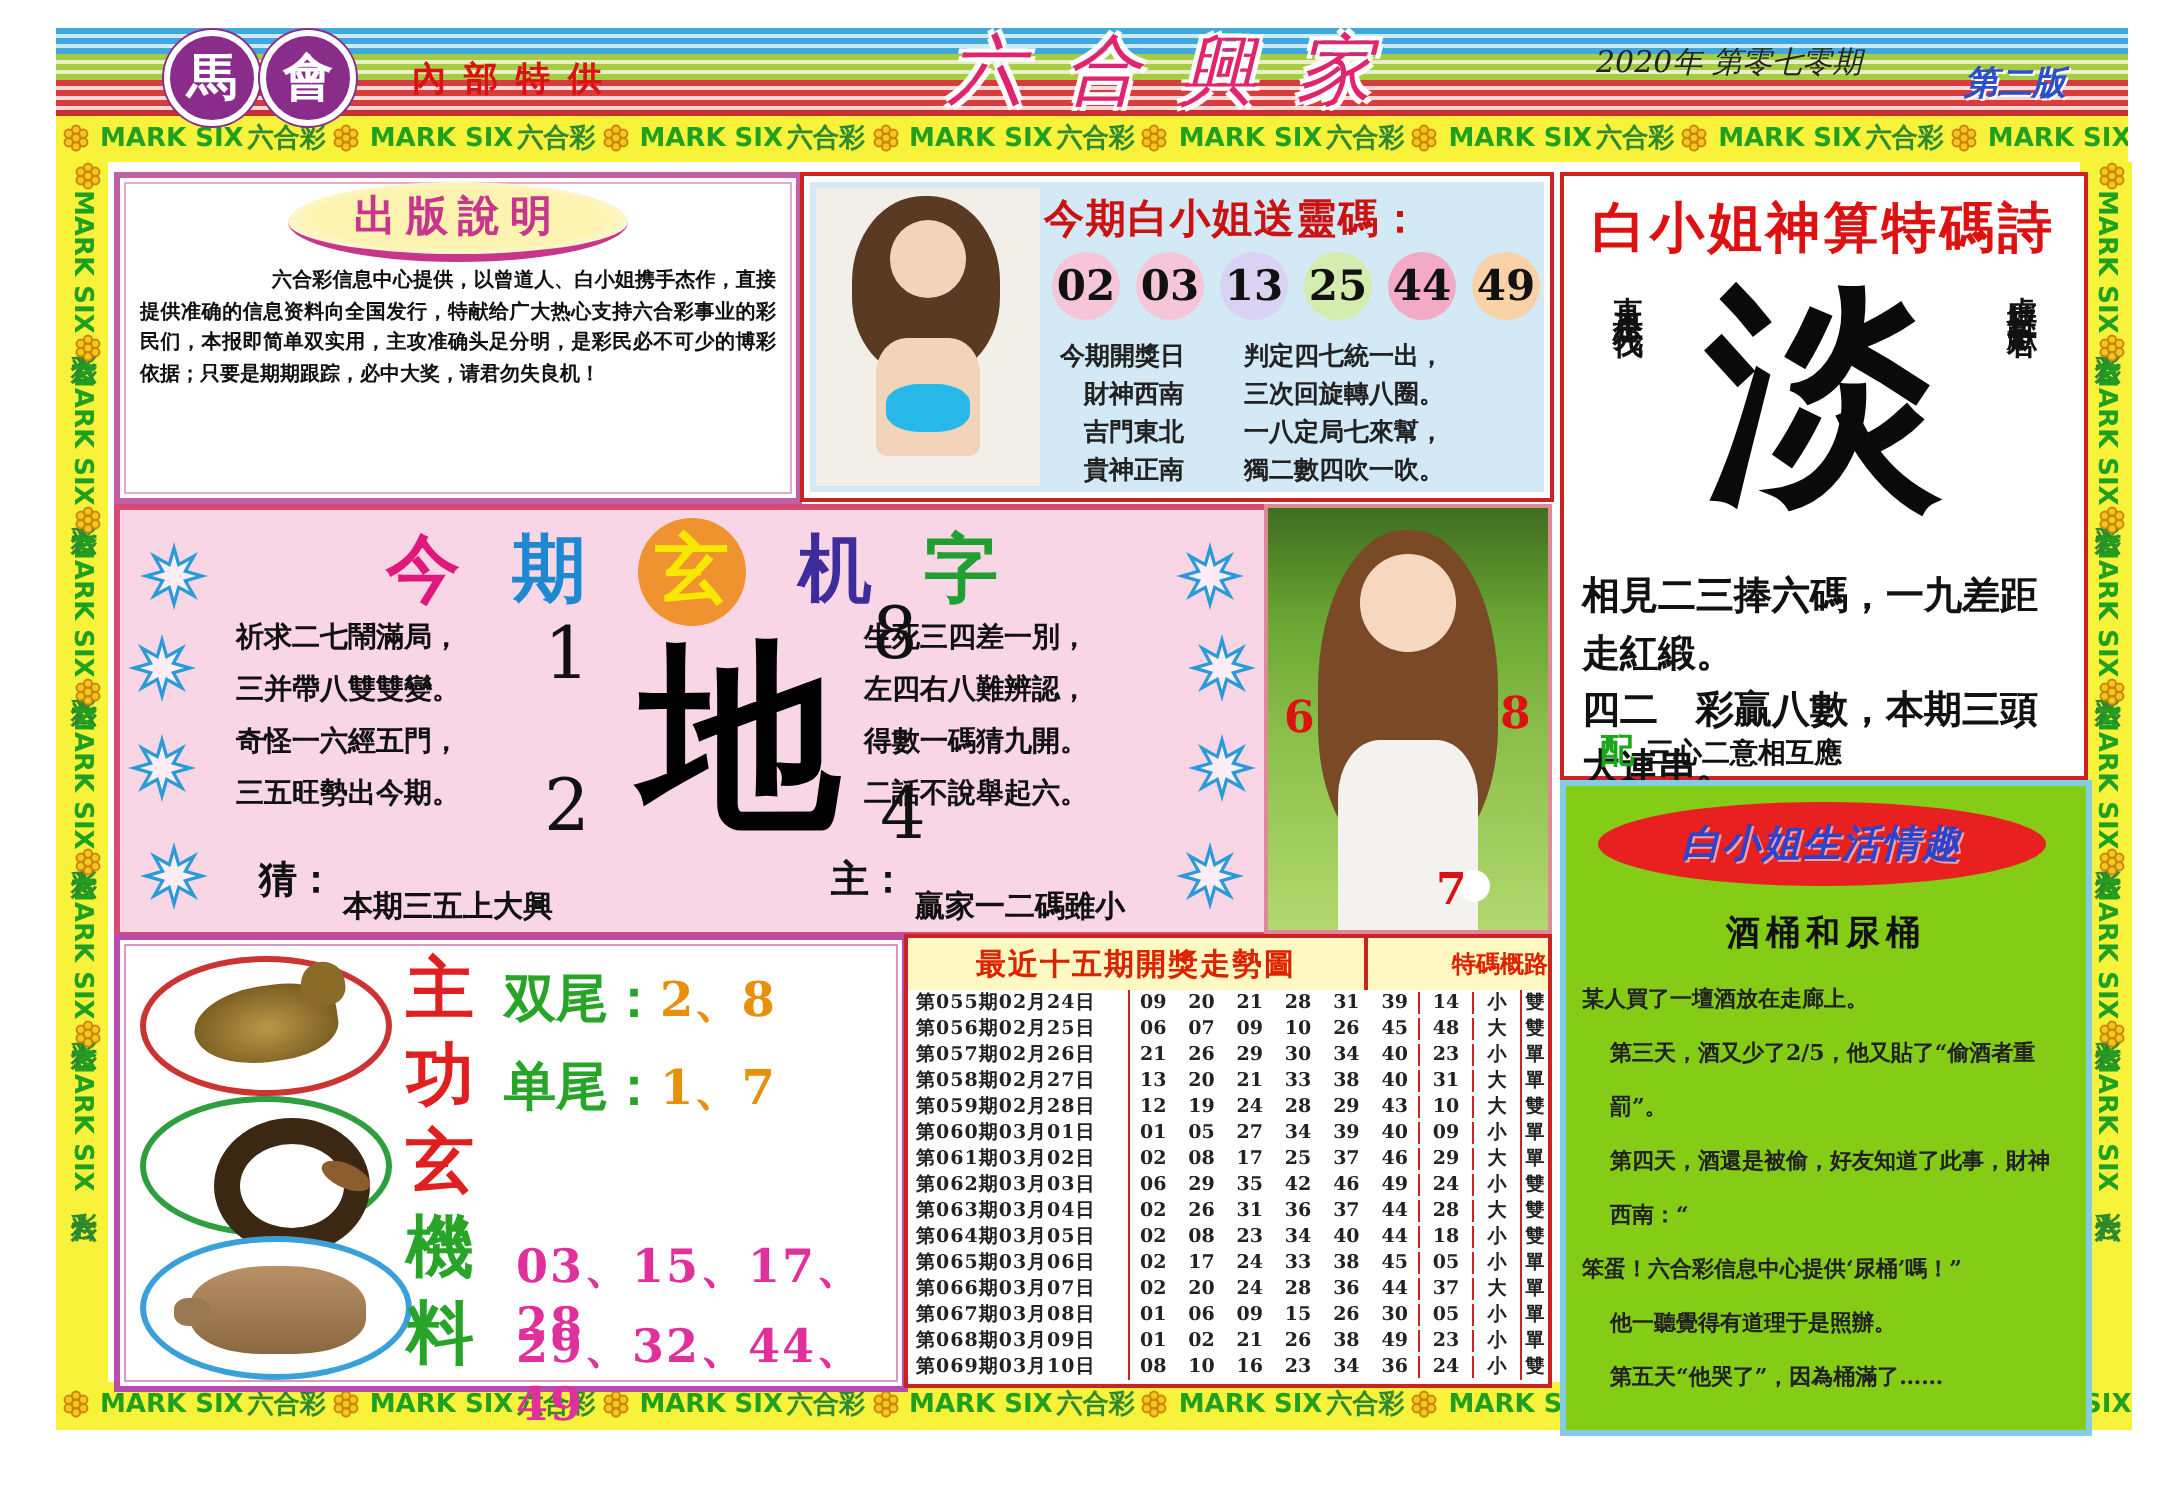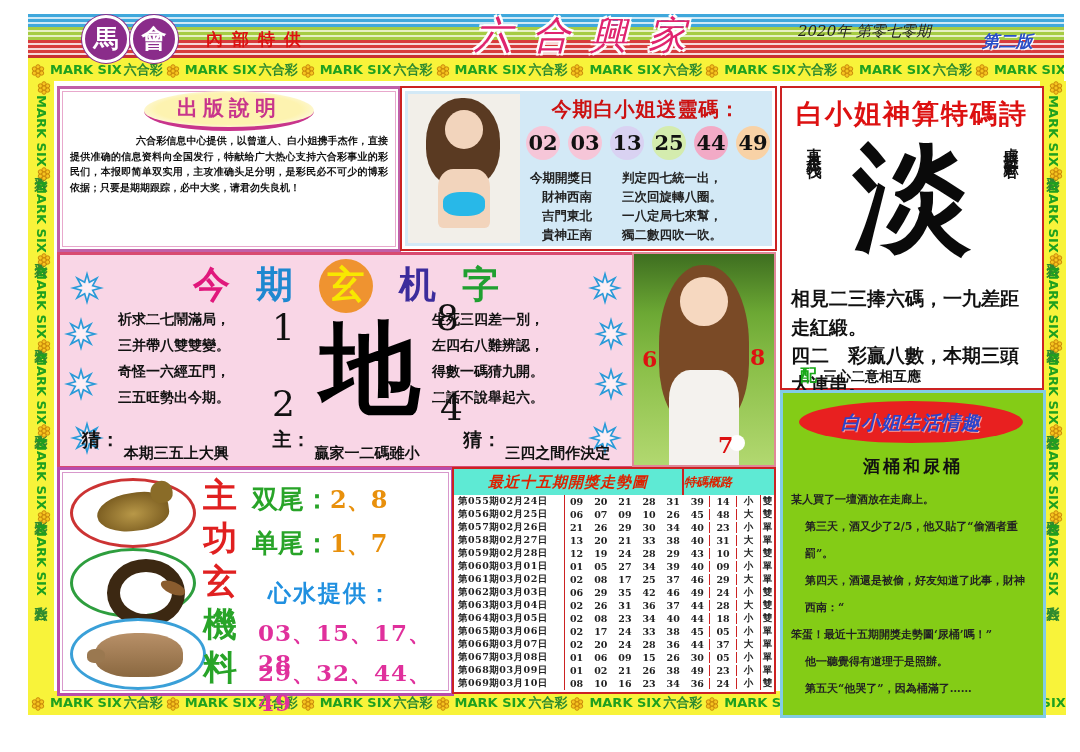--- a/index.html
+++ b/index.html
@@ -52,21 +52,21 @@
     color:#111;line-height:1.55;text-align:justify;text-indent:6.6em;font-family:"DejaVu Serif",serif;}
 
   
   .lingma{left:400px;top:86px;width:373px;height:161px;background:#d3e9f6;border:2px solid #cc2222;
     box-shadow:inset 0 0 0 3px #fff;}
   .photo1{position:absolute;left:6px;top:6px;width:112px;height:149px;background:#f2efe9;overflow:hidden;}
   .p1-hair{position:absolute;left:16%;top:3%;width:66%;height:60%;background:#5a3a22;border-radius:48% 48% 44% 44%;}
   .p1-face{position:absolute;left:33%;top:11%;width:34%;height:26%;background:#f2d4bc;border-radius:50%;}
   .p1-body{position:absolute;left:27%;top:50%;width:46%;height:40%;background:#f2d4bc;border-radius:30% 30% 10% 10%;}
   .p1-bikini{position:absolute;left:31%;top:66%;width:38%;height:16%;background:#28b8e8;border-radius:40%;}
-  .lm-title{position:absolute;left:120px;top:8px;width:248px;text-align:center;color:#cc1111;
+  .lm-title{position:absolute;left:120px;top:8px;width:248px;color:#cc1111;
     font-weight:bold;font-size:20px;letter-spacing:1px;font-family:Liberation Mono, monospace;}
   .lm-balls{position:absolute;left:124px;top:38px;width:244px;display:flex;justify-content:space-between;}
   .ball{width:34px;height:34px;border-radius:50%;text-align:center;line-height:34px;
     font-size:21px;font-weight:bold;color:#111;font-family:"DejaVu Serif",serif;}
   .lm-cols{position:absolute;left:128px;top:80px;width:240px;display:flex;
     font-family:"DejaVu Serif",serif;font-weight:bold;font-size:12.5px;color:#222;}
   .lm-col-l{width:92px;line-height:1.52;}
   .lm-col-l div:nth-child(n+2){padding-left:12px;}
   .lm-col-r{width:148px;line-height:1.52;}
 
@@ -130,24 +130,24 @@
   .pig::before{content:"";position:absolute;left:-8px;top:16px;width:18px;height:14px;background:#9a7850;border-radius:40%;}
   .zhu-vtitle{position:absolute;left:138px;top:4px;width:44px;text-align:center;
     font-size:34px;font-weight:bold;line-height:43px;}
   .zhu-row{position:absolute;font-weight:bold;}
   .zl{color:#28a428;font-size:26px;} .zn{color:#e8900c;font-size:24px;font-family:"DejaVu Serif",serif;}
   .xinshui-label{color:#2090e0;font-size:23px;letter-spacing:2px;}
   .xinshui-num{color:#e0309c;font-size:23px;font-family:"DejaVu Serif",serif;letter-spacing:1px;}
 
   
   .ttable{left:452px;top:467px;width:320px;height:223px;border:2px solid #cc2222;background:#fff;}
-  .thead{position:absolute;left:0;top:0;width:100%;height:26px;background:#5eead4;display:flex;font-style:italic;}
+  .thead{position:absolute;left:0;top:0;width:100%;height:26px;background:#fef9c3;display:flex;}
   .thead .t1{width:228px;color:#dd2200;font-weight:bold;font-size:15px;text-align:center;
     line-height:26px;letter-spacing:1px;border-right:2px solid #cc2222;}
-  .thead .t2{flex:1;color:#dd2200;font-weight:bold;font-size:12px;text-align:left;line-height:26px;}
+  .thead .t2{flex:1;color:#dd2200;font-weight:bold;font-size:12px;text-align:right;line-height:26px;}
   .tbody{position:absolute;left:0;top:26px;width:100%;}
   .trow{display:flex;height:13px;align-items:center;font-family:"DejaVu Serif",serif;
     font-weight:bold;font-size:9.5px;color:#222;}
   .c-period{width:106px;padding-left:4px;border-right:1px solid #cc2222;letter-spacing:.5px;}
   .c-nums{width:134px;display:flex;justify-content:space-between;padding:0 5px;border-right:1px solid #cc2222;}
   .c-nums i{font-style:normal;}
   .c-sp{width:26px;text-align:center;border-right:1px solid #cc2222;}
   .c-sz{width:23px;text-align:center;border-right:1px solid #cc2222;}
   .c-pa{flex:1;text-align:center;}
 
@@ -542,21 +542,20 @@
     <div class="xj-big">地</div>
     <div class="xj-poem xj-poem-r">
       <div>生死三四差一別，</div>
       <div>左四右八難辨認，</div>
       <div>得數一碼猜九開。</div>
       <div>二話不說舉起六。</div>
     </div>
     <div class="xj-bottom">
       <span><span class="lab">猜：</span><span class="val">本期三五上大興</span></span>
       <span><span class="lab">主：</span><span class="val">贏家一二碼雖小</span></span>
-      <span><span class="lab">猜：</span><span class="val">三四之間作決定</span></span>
     </div>
   </div>
 
   <div class="abs photo2">
     <div class="p2-hair"></div>
     <div class="p2-face"></div>
     <div class="p2-dress"></div>
     <div class="p2-dot"></div>
     <div class="pnum" style="left:8px;top:92px;">6</div>
     <div class="pnum" style="left:116px;top:90px;">8</div>
@@ -573,21 +572,20 @@
     <div class="oval oval3">
         <div class="pig"></div>
       </div>
     <div class="zhu-vtitle"><span style="color: rgb(224, 32, 32);">主</span><span style="color: rgb(224, 32, 32);">功</span><span style="color: rgb(224, 32, 32);">玄</span><span style="color: rgb(40, 164, 40);">機</span><span style="color: rgb(40, 164, 40);">料</span></div>
     <div class="zhu-row" style="left:192px;top:12px;">
       <span class="zl">双尾：</span><span class="zn">2、8</span>
     </div>
     <div class="zhu-row" style="left:192px;top:56px;">
       <span class="zl">单尾：</span><span class="zn">1、7</span>
     </div>
-    <div class="zhu-row xinshui-label" style="left:208px;top:108px;">心水提供：</div>
     <div class="zhu-row xinshui-num" style="left:198px;top:148px;">03、15、17、28</div>
     <div class="zhu-row xinshui-num" style="left:198px;top:188px;">29、32、44、49</div>
   </div>
 
   <div class="abs ttable">
     <div class="thead">
       <div class="t1">最近十五期開獎走勢圖</div>
       <div class="t2">特碼概路</div>
     </div>
     <div class="tbody">
@@ -804,19 +802,19 @@
       </div>
   </div>
 
   <div class="abs box life">
     <div class="life-title">白小姐生活情趣</div>
     <div class="story-title">酒桶和尿桶</div>
     <div class="story">
       <div>某人買了一壇酒放在走廊上。</div>
       <div class="ind">第三天，酒又少了2/5，他又貼了“偷酒者重罰”。</div>
       <div class="ind">第四天，酒還是被偷，好友知道了此事，財神西南：“</div>
-      <div>笨蛋！最近十五期開獎走勢圖‘尿桶’嗎！”</div>
+      <div>笨蛋！六合彩信息中心提供‘尿桶’嗎！”</div>
       <div class="ind">他一聽覺得有道理于是照辦。</div>
       <div class="ind">第五天“他哭了”，因為桶滿了……</div>
     </div>
   </div>
 
 </div>
 
 </body></html>

